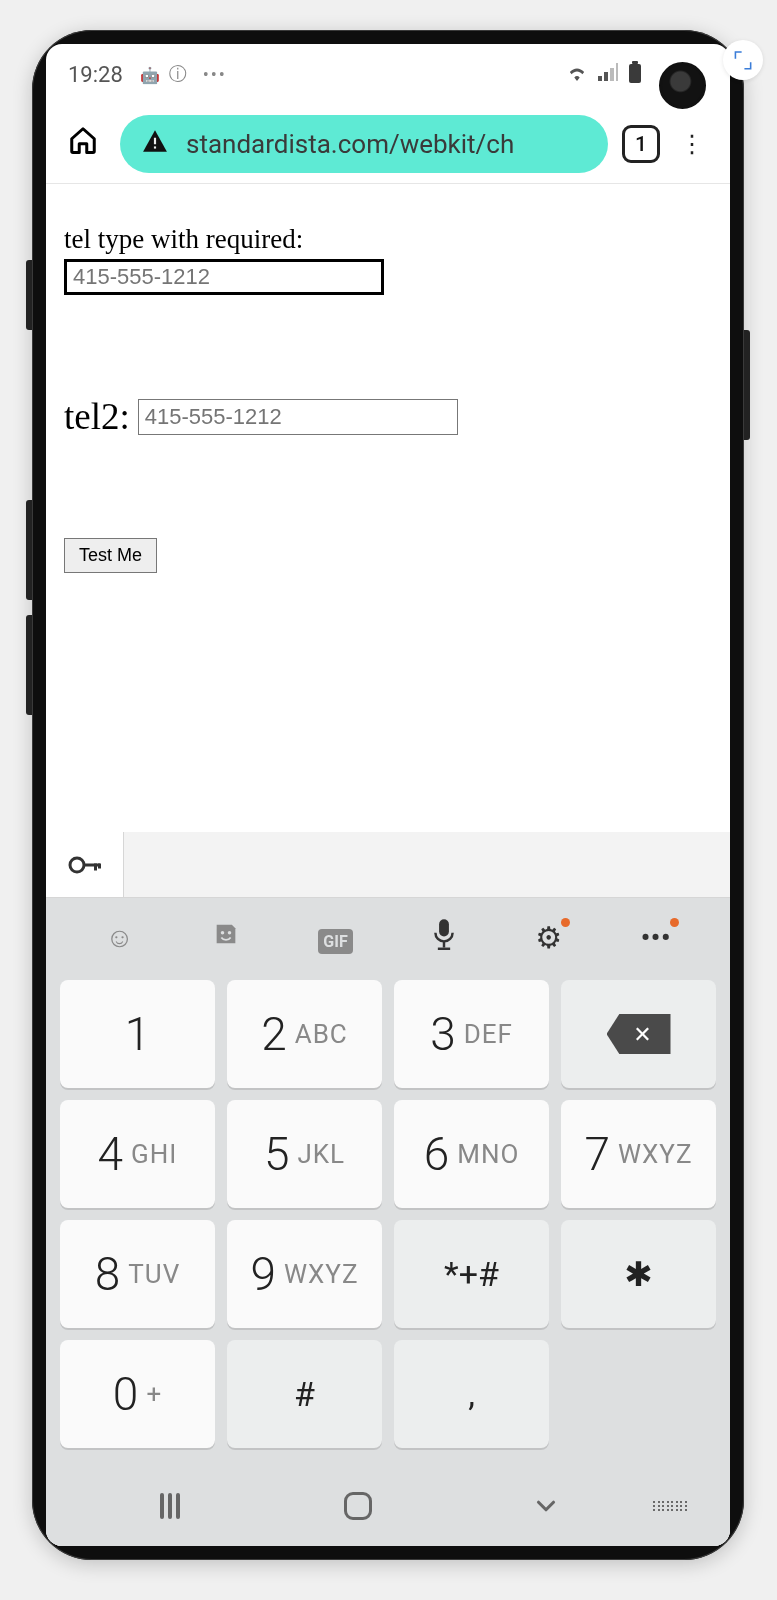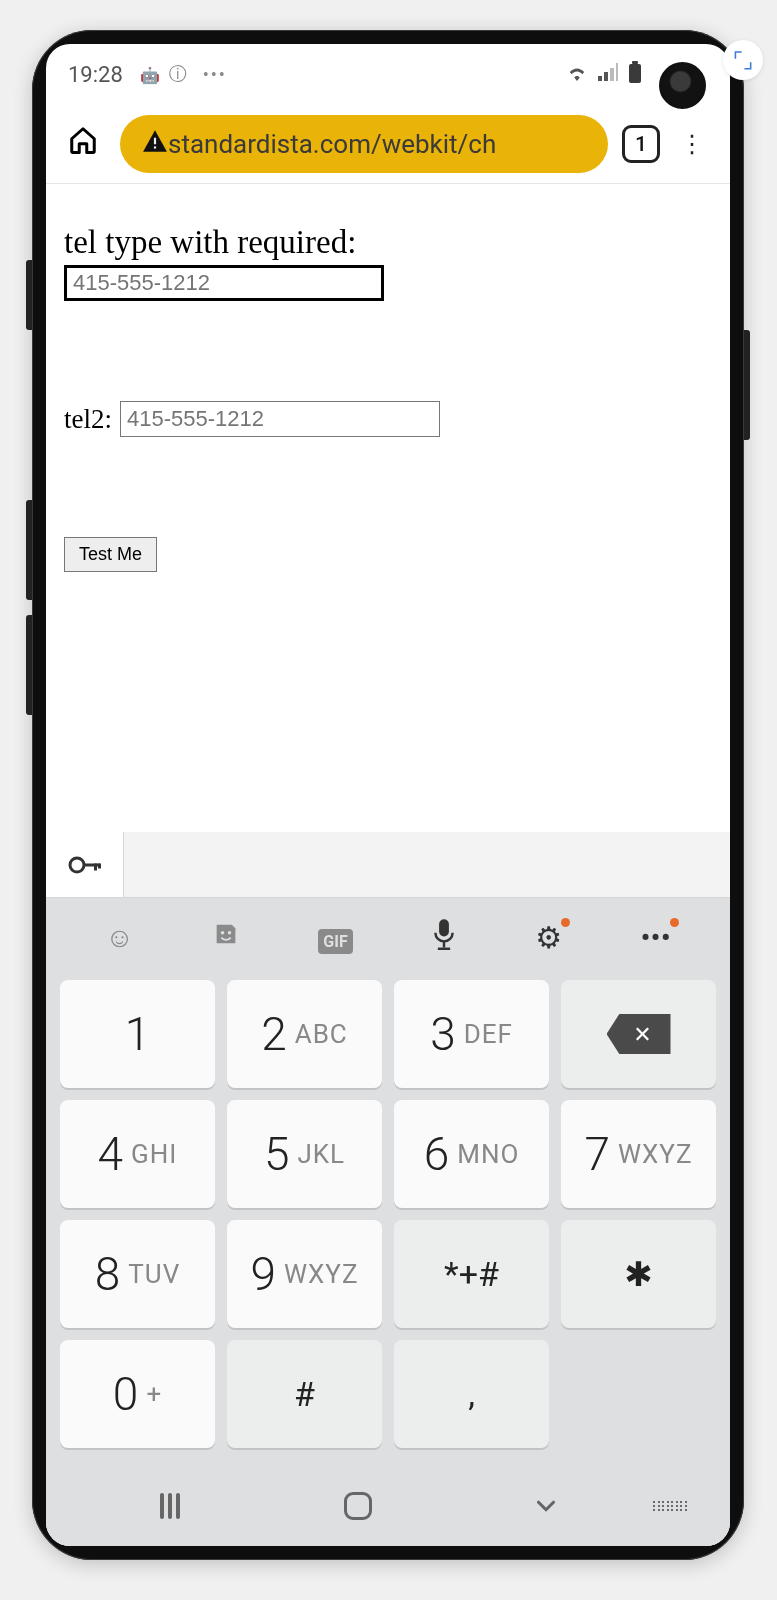--- a/index.html
+++ b/index.html
@@ -40,21 +40,21 @@
   
   .side-btn { position: absolute; background: #222; }
   .sb1 { left: -6px; top: 230px; width: 6px; height: 70px; border-radius: 3px 0 0 3px; }
   .sb2 { left: -6px; top: 470px; width: 6px; height: 100px; border-radius: 3px 0 0 3px; }
   .sb3 { left: -6px; top: 585px; width: 6px; height: 100px; border-radius: 3px 0 0 3px; }
   .sb4 { right: -6px; top: 300px; width: 6px; height: 110px; border-radius: 0 3px 3px 0; }
   .screen {
     width: 100%;
     height: 100%;
     background: #fff;
-    border-radius: 24px;
+    border-radius: 16px;
     overflow: hidden;
     position: relative;
     display: flex;
     flex-direction: column;
   }
   
   .camera {
     position: absolute;
     top: 18px; right: 24px;
     width: 47px; height: 47px;
@@ -87,59 +87,59 @@
     height: 80px;
     display: flex;
     align-items: center;
     padding: 0 20px 0 14px;
     gap: 14px;
     border-bottom: 1px solid #e6e6e6;
   }
   .home-btn { font-size: 30px; color:#000; padding:6px 8px;}
   .urlbar {
     flex: 1;
-    background: #eab308;
+    background: #5eead4;
     border-radius: 36px;
     height: 58px;
     display: flex;
     align-items: center;
     padding: 0 22px;
-    gap: 0;
+    gap: 18px;
     overflow: hidden;
   }
   .urlbar .warn { font-size: 24px; color:#000;}
   .urlbar .url { font-size: 26px; color:#3a3a3a; white-space:nowrap; overflow:hidden; }
   .tabcount {
     width: 38px; height: 38px;
     border: 3px solid #222;
     border-radius: 9px;
     display: flex; align-items:center; justify-content:center;
     font-size: 21px; color:#111; font-weight:500;
   }
   .menu-dots { font-size: 24px; padding: 6px 6px; color:#222;}
   
   .page {
     flex: 1;
     padding: 40px 18px 0 18px;
     font-family: Georgia, 'Times New Roman', serif;
     color: #000;
   }
-  .field-label { font-size: 33px; margin-bottom: 4px; }
+  .field-label { font-size: 27px; margin-bottom: 4px; }
   .inp1 {
     width: 320px; height:36px;
     border: 3px solid #000;
     font-size: 22px; color:#6b6b6b;
     padding: 0 6px;
     font-family: Arial, sans-serif;
   }
   .field2 {
     margin-top: 100px;
     display:flex; align-items:center; gap:8px;
   }
-  .field2 .lbl { font-size: 27px;}
+  .field2 .lbl { font-size: 37px;}
   .inp2 {
     width: 320px; height:36px;
     border:1px solid #777;
     font-size: 22px; color:#6b6b6b;
     padding: 0 6px;
     font-family: Arial, sans-serif;
   }
   .test-btn {
     margin-top: 100px;
     background:#eee;

